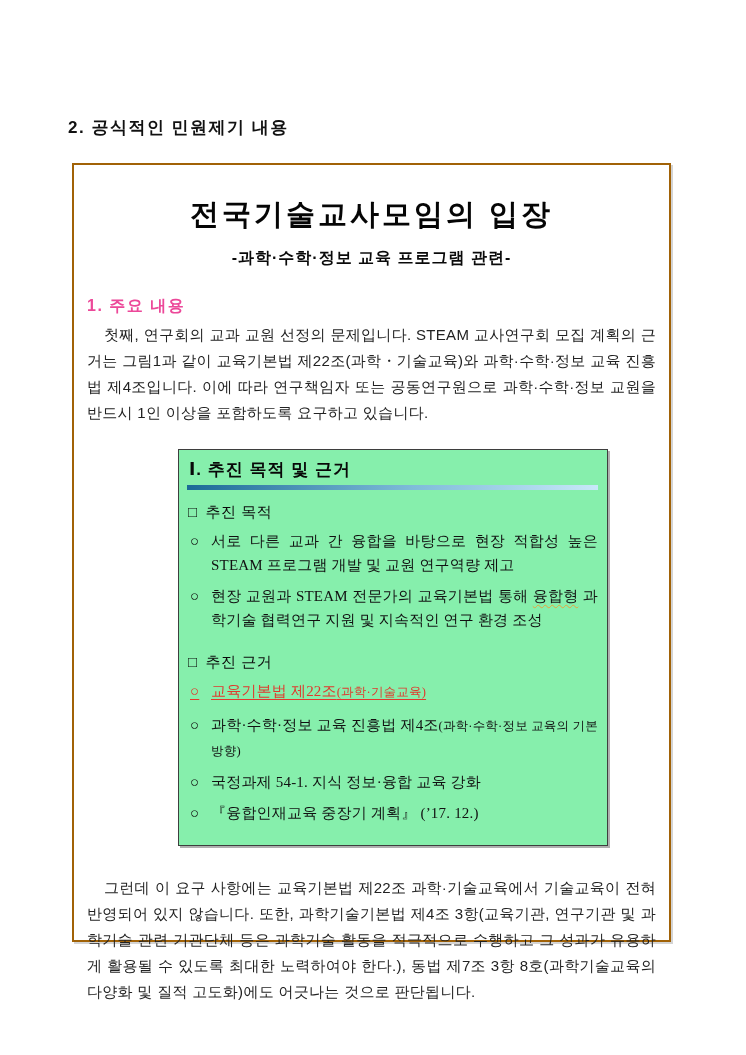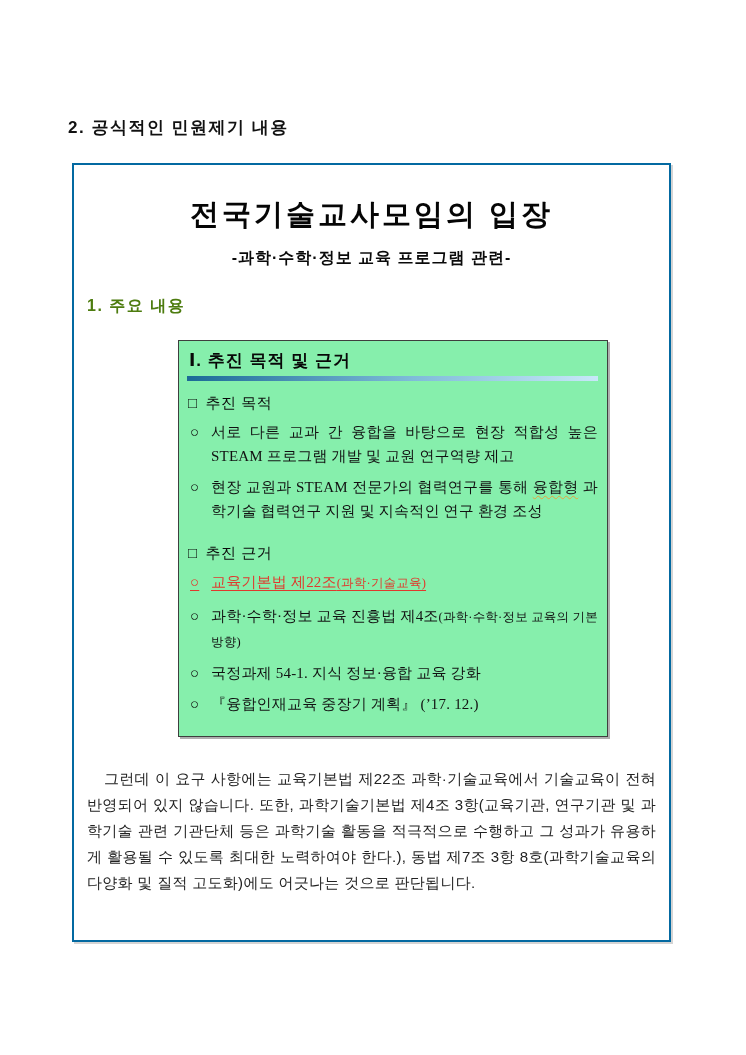--- a/index.html
+++ b/index.html
@@ -18,21 +18,21 @@
   }
   .page{ position:relative; width:686px; height:1055px; background:#fff; overflow:hidden; }
 
   .page-heading{
     position:absolute; left:68px; top:116px;
     font-size:17px; font-weight:bold; letter-spacing:1.5px; color:#111;
   }
 
   .doc-box{
     position:absolute; left:72px; top:163px; width:599px; height:779px;
-    border:2px solid #0369a1;
+    border:2px solid #a16207;
     box-shadow:2px 2px 0 rgba(160,160,160,0.45);
     padding:16px 13px 12px 13px;
     background:#fff;
   }
 
   .doc-title{
     text-align:center; font-size:29px; font-weight:800;
     letter-spacing:3px; margin-top:14px; color:#050505;
   }
   .doc-subtitle{
@@ -40,21 +40,21 @@
     letter-spacing:1px; margin-top:13px; color:#0a0a0a;
   }
 
   .para{
     font-size:15px; line-height:26px; text-align:justify;
     letter-spacing:0.3px; color:#222;
   }
   .intro{ margin-top:27px; }
   .sec-heading{
     margin-top:27px; font-size:16px; font-weight:bold;
-    letter-spacing:1.5px; color:#4d7c0f;
+    letter-spacing:1.5px; color:#ec4899;
   }
   .para.indented{ text-indent:17px; margin-top:5px; }
   .para.after-figure{ margin-top:29px; }
 
   
   .figure-box{
     margin:23px 0 0 91px; width:430px;
     border:1px solid #3e3e3e;
     box-shadow:2px 2px 0 rgba(110,110,110,0.55);
     padding:6px 9px 13px 8px;
@@ -105,38 +105,39 @@
   <div class="page-heading">2. 공식적인 민원제기 내용</div>
 
   <div class="doc-box">
 
     <div class="doc-title">전국기술교사모임의 입장</div>
     <div class="doc-subtitle">-과학·수학·정보 교육 프로그램 관련-</div>
 
 
     <div class="sec-heading">1. 주요 내용</div>
 
+    <p class="para indented">첫째, 연구회의 교과 교원 선정의 문제입니다. STEAM 교사연구회 모집 계획의 근거는 그림1과 같이 교육기본법 제22조(과학・기술교육)와 과학·수학·정보 교육 진흥법 제4조입니다. 이에 따라 연구책임자 또는 공동연구원으로 과학·수학·정보 교원을 반드시 1인 이상을 포함하도록 요구하고 있습니다.</p>
 
     <div class="figure-box">
 
       <div class="figure-header">Ⅰ. 추진 목적 및 근거</div>
       <div class="gradient-bar"></div>
 
       <div class="fig-section-title">
         <span class="marker">□</span><span>추진 목적</span>
       </div>
 
       <div class="fig-item">
         <span class="marker">○</span>
         <span class="item-text">서로 다른 교과 간 융합을 바탕으로 현장 적합성 높은 STEAM 프로그램 개발 및 교원 연구역량 제고</span>
       </div>
 
       <div class="fig-item">
         <span class="marker">○</span>
-        <span class="item-text"><span>현장 교원과 STEAM 전문가의 협력연구를 통해 </span><span class="wavy">융합형</span><span> 과학기술 협력연구 지원 및 지속적인 연구 환경 조성</span></span>
+        <span class="item-text"><span>현장 교원과 STEAM 전문가의 교육기본법 통해 </span><span class="wavy">융합형</span><span> 과학기술 협력연구 지원 및 지속적인 연구 환경 조성</span></span>
       </div>
 
       <div class="fig-section-title basis">
         <span class="marker">□</span><span>추진 근거</span>
       </div>
 
       <div class="fig-item red-item">
         <span class="marker">○</span>
         <span class="item-text"><span>교육기본법 제22조</span><span class="paren-small">(과학·기술교육)</span></span>
       </div>

